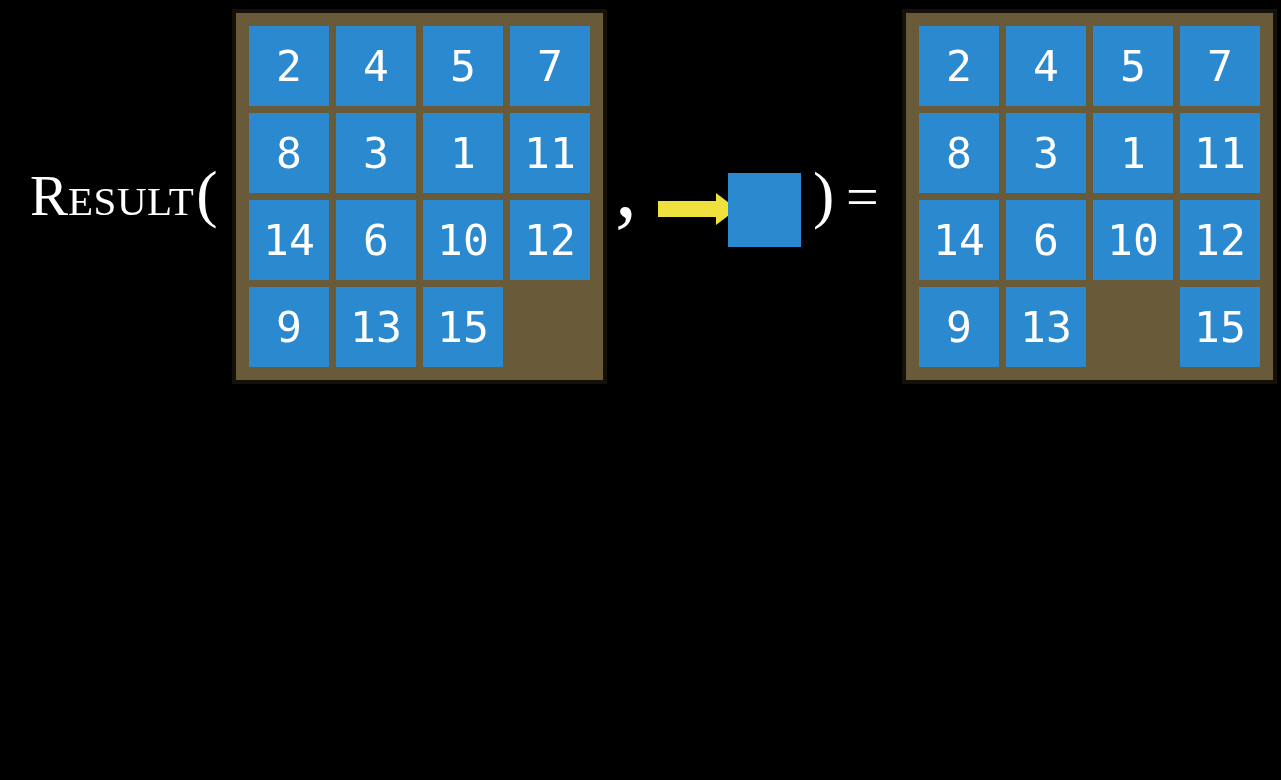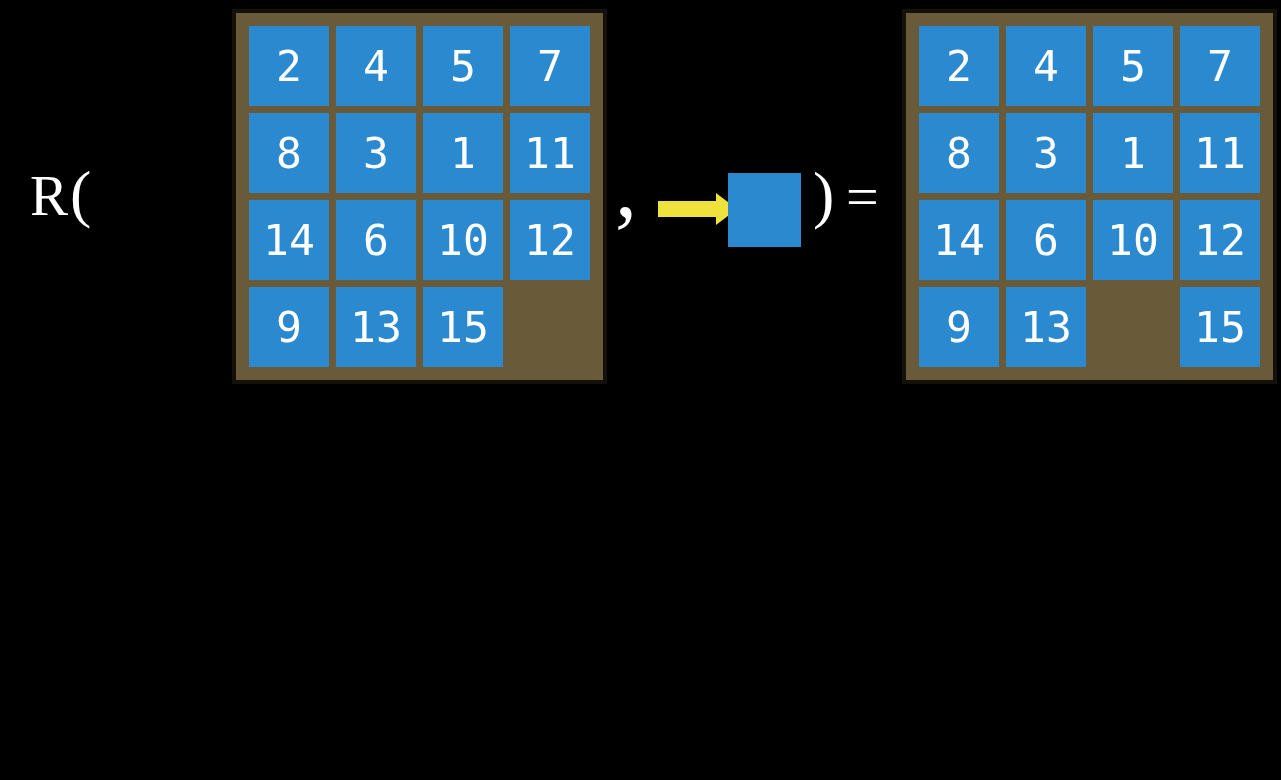--- a/index.html
+++ b/index.html
@@ -43,20 +43,21 @@
   #board1b{left:902px;top:9px;}
 </style>
 </head>
 <body>
 
 <div class="canvas" style="background: rgb(0, 0, 0);">
 
   <section class="eq-row" style="top:0">
     <div class="fn" id="fn1">
       <span class="big">R</span>
+        <span class="small">ESULT</span>
         <span class="oparen">(</span>
     </div>
 
     <div class="board" id="board1a" style="background: rgb(105, 91, 58);">
         <div class="cell tile" style="background: rgb(43, 137, 207); color: rgb(255, 255, 255);">2</div>
         <div class="cell tile" style="background: rgb(43, 137, 207); color: rgb(255, 255, 255);">4</div>
         <div class="cell tile" style="background: rgb(43, 137, 207); color: rgb(255, 255, 255);">5</div>
         <div class="cell tile" style="background: rgb(43, 137, 207); color: rgb(255, 255, 255);">7</div>
         <div class="cell tile" style="background: rgb(43, 137, 207); color: rgb(255, 255, 255);">8</div>
         <div class="cell tile" style="background: rgb(43, 137, 207); color: rgb(255, 255, 255);">3</div>

